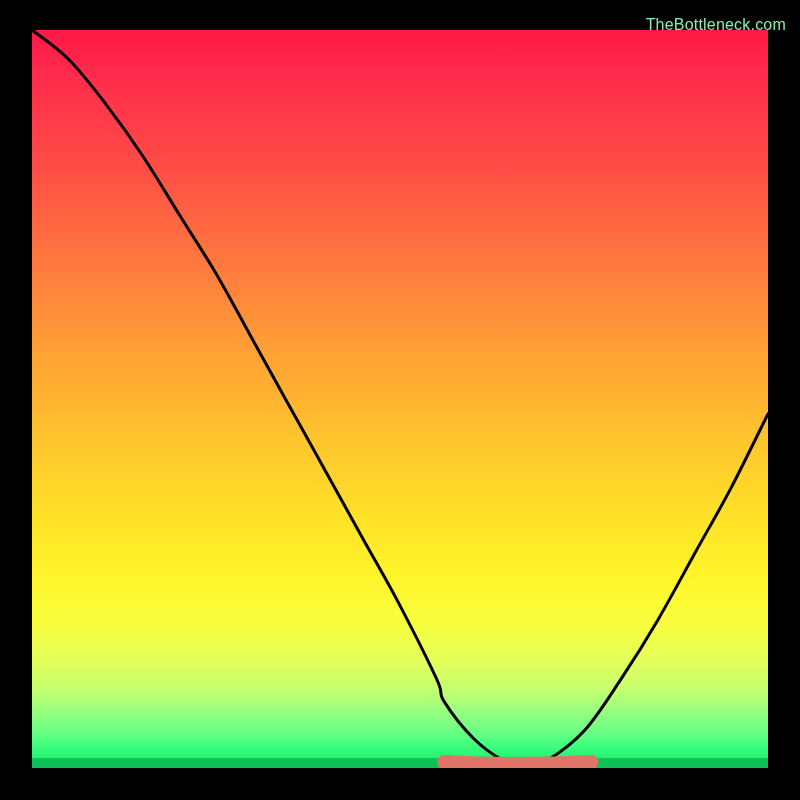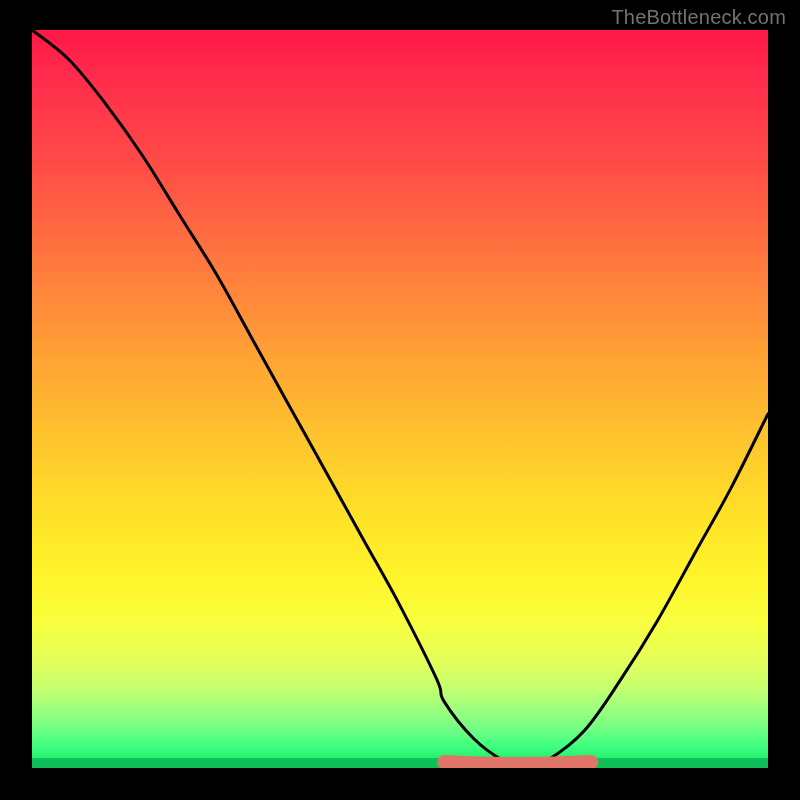--- a/index.html
+++ b/index.html
@@ -11,24 +11,24 @@
     font-family: Arial, Helvetica, sans-serif;
     overflow: hidden;
   }
   .stage {
     position: relative;
     width: 800px;
     height: 800px;
   }
   .watermark {
     position: absolute;
-    top: 6px;
+    top: 16px;
     right: 14px;
-    color: #737373;
-    font-size: 20px;
+    color: #86efac;
+    font-size: 16px;
     font-weight: 400;
     letter-spacing: 0.2px;
     z-index: 5;
   }
   .plot-area {
     position: absolute;
     left: 32px;
     top: 30px;
     width: 736px;
     height: 738px;

